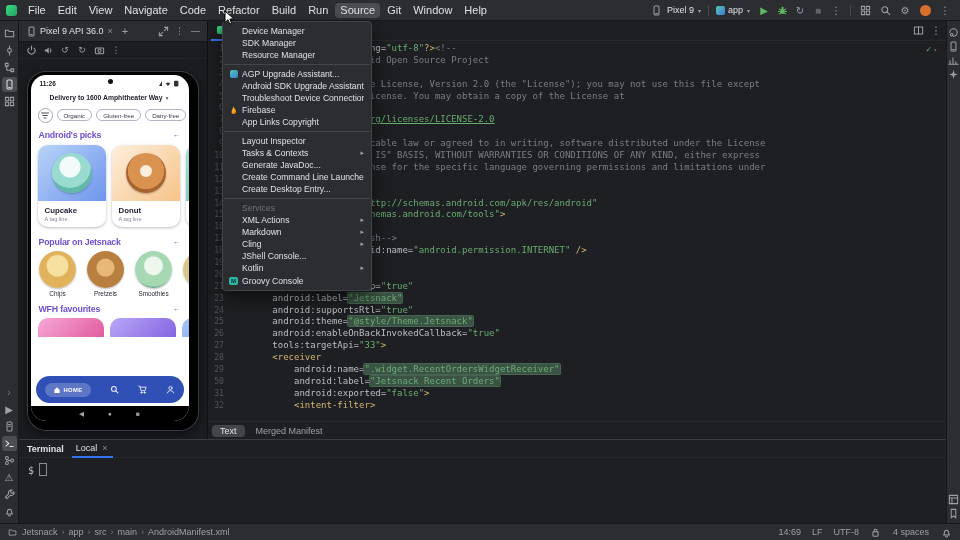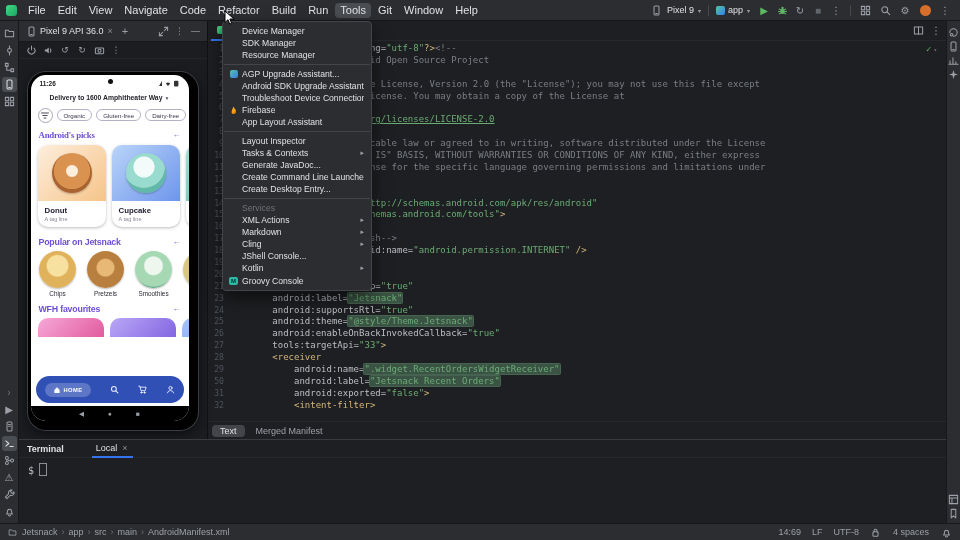--- a/index.html
+++ b/index.html
@@ -121,21 +121,21 @@
            color:#5fb865;font-size:9px}
   .inspect .ccar{color:#6f737a;font-size:6px}
   .view-tabs{height:18px;border-top:1px solid #26282c;display:flex;align-items:center;
              padding-left:5px;gap:3px;flex:none}
   .vt{padding:1px 8px;border-radius:4px;color:#9da0a8;font-size:9px}
   .vt.active{background:#43454a;color:#dfe1e5}
 
   
   .terminal{position:absolute;left:18px;right:13px;bottom:16px;height:84px;background:#1e1f22;
             border-top:1px solid #393b40;display:flex;flex-direction:column;z-index:4}
-  .term-header{height:17px;display:flex;align-items:center;padding:0 9px;gap:28px;font-size:9px;
+  .term-header{height:17px;display:flex;align-items:center;padding:0 9px;gap:8px;font-size:9px;
                border-bottom:1px solid #26282c;flex:none}
   .term-title{color:#dfe1e5;font-weight:bold}
   .term-tab{display:flex;align-items:center;gap:4px;height:100%;padding:0 4px;color:#dfe1e5;
             border-bottom:2px solid #3574f0}
   .term-body{flex:1;font-family:"DejaVu Sans Mono",monospace;font-size:10px;padding:5px 10px;color:#bcbec4}
   .cursor{display:inline-block;width:6px;height:11px;border:1px solid #8a8d93;margin-left:5px;vertical-align:-2px}
 
   
   .statusbar{position:absolute;left:0;right:0;bottom:0;height:16px;background:#2b2d30;
              border-top:1px solid #17181b;display:flex;align-items:center;padding:0 8px;
@@ -183,21 +183,21 @@
         <span class="mb-item">Navigate</span>
 
         <span class="mb-item">Code</span>
 
         <span class="mb-item">Refactor</span>
 
         <span class="mb-item">Build</span>
 
         <span class="mb-item">Run</span>
 
-        <span class="mb-item on">Tools</span>
+        <span class="mb-item on">Source</span>
 
         <span class="mb-item">Git</span>
 
         <span class="mb-item">Window</span>
 
         <span class="mb-item">Help</span>
       </nav>
     <div class="toolbar-right">
       <span class="tb-widget">
         <span class="tb-ic">
@@ -443,38 +443,38 @@
           </span>
           <span class="chips">
 
           <span class="chip">Organic</span>
               <span class="chip">Gluten-free</span>
               <span class="chip">Dairy-free</span>
             </span>
         </div>
 
         <div class="ph-sechdr">
-          <span class="ph-sectitle phc" style="color: rgb(109, 79, 210); font-family: Liberation Serif, serif;">Android's picks</span>
+          <span class="ph-sectitle phc" style="color: rgb(109, 79, 210);">Android's picks</span>
           <span class="ph-arrow phc" style="color: rgb(109, 79, 210);">←</span>
         </div>
         <div class="ph-cards">
+
+            <div class="card">
+              <div class="card-top" style="background: linear-gradient(135deg, rgb(185, 212, 248), rgb(110, 149, 236));">
+                <span class="card-img" style="background: radial-gradient(circle at 45% 35%, rgb(242, 251, 249) 0px, rgb(242, 251, 249) 30%, rgb(154, 219, 207) 32%, rgb(154, 219, 207) 60%, rgb(99, 185, 169) 62%, rgb(99, 185, 169) 100%);"></span>
+              </div>
+              <div class="card-name">Cupcake</div>
+              <div class="card-tag">A tag line</div>
+            </div>
 
             <div class="card">
               <div class="card-top" style="background: linear-gradient(135deg, rgb(253, 238, 221), rgb(246, 196, 136));">
                 <span class="card-img" style="background: radial-gradient(circle at 50% 45%, rgb(253, 238, 221) 0px, rgb(253, 238, 221) 18%, rgb(217, 146, 80) 22%, rgb(217, 146, 80) 60%, rgb(169, 99, 48) 62%, rgb(169, 99, 48) 100%);"></span>
               </div>
               <div class="card-name">Donut</div>
-              <div class="card-tag">A tag line</div>
-            </div>
-
-            <div class="card">
-              <div class="card-top" style="background: linear-gradient(135deg, rgb(185, 212, 248), rgb(110, 149, 236));">
-                <span class="card-img" style="background: radial-gradient(circle at 45% 35%, rgb(242, 251, 249) 0px, rgb(242, 251, 249) 30%, rgb(154, 219, 207) 32%, rgb(154, 219, 207) 60%, rgb(99, 185, 169) 62%, rgb(99, 185, 169) 100%);"></span>
-              </div>
-              <div class="card-name">Cupcake</div>
               <div class="card-tag">A tag line</div>
             </div>
 
             <div class="card">
               <div class="card-top" style="background: linear-gradient(135deg, rgb(168, 222, 214), rgb(92, 179, 166));">
                 
               </div>
               <div class="card-name">Eclair</div>
               <div class="card-tag">A tag line</div>
             </div>
@@ -701,21 +701,21 @@
         <span class="mi-ic">
           <svg width="8" height="10" viewBox="0 0 10 12">
             <path d="M2 9.5C1.6 7 3.6 3.4 4.6 1.6c.5 1.5 1.2 2.6 2.3 4C8.2 7.3 7.6 10 5 10.7 3.6 11 2.2 10.6 2 9.5z" fill="#f5a623"></path>
             <path d="M5 10.7c2-.6 2.9-2.6 2-4.4L3.4 9.9c.4.6 1 .9 1.6.8z" fill="#f57c00"></path>
           </svg>
         </span>
         <span class="mi-lb">Firebase</span>
       </div>
       <div class="mi">
         <span class="mi-ic"></span>
-        <span class="mi-lb">App Layout Assistant</span>
+        <span class="mi-lb">App Links Copyright</span>
       </div>
       <div class="mi-sep"></div>
       <div class="mi">
         <span class="mi-ic"></span>
         <span class="mi-lb">Layout Inspector</span>
       </div>
       <div class="mi">
         <span class="mi-ic"></span>
         <span class="mi-lb">Tasks &amp; Contexts</span>
         <span class="mi-ar">▸</span>

